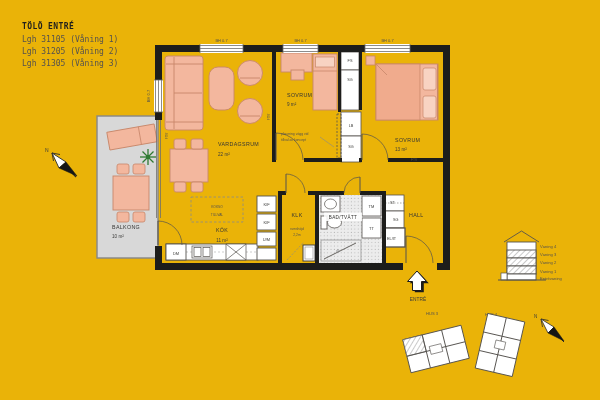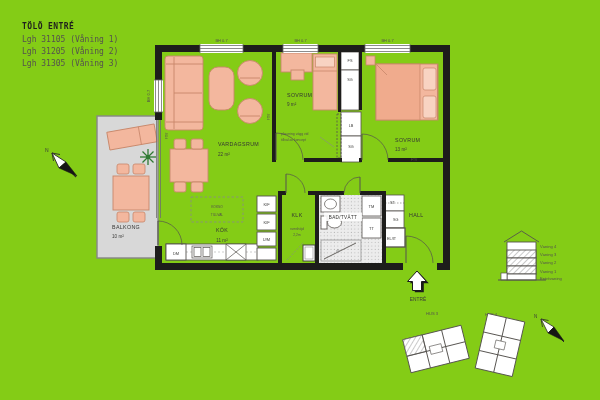--- a/index.html
+++ b/index.html
@@ -1,16 +1,16 @@
 <!DOCTYPE html>
 <html><head>
 <meta charset="utf-8">
 <style>
   html,body{margin:0;padding:0;background:#fff;}
-  #stage{position:relative;width:600px;height:400px;background:#84cc16;overflow:hidden;}
+  #stage{position:relative;width:600px;height:400px;background:#eab308;overflow:hidden;}
   svg{display:block;}
   svg text{font-family:"Liberation Sans",sans-serif;fill:#3c3c3a;}
   .mono{font-family:"DejaVu Sans Mono",monospace;}
   .tb-title{font-size:8px;font-weight:bold;fill:#1f1f1d;letter-spacing:.4px;}
   .tb-line{font-size:8px;fill:#55524e;}
   .room{font-size:5.3px;letter-spacing:.35px;fill:#353533;}
   .area{font-size:4.6px;fill:#3c3c3a;}
   .sm{font-size:4px;fill:#3c3c3a;}
   .xs{font-size:3.8px;fill:#3c3c3a;}
   .tiny{font-size:3.3px;fill:#55524e;}

